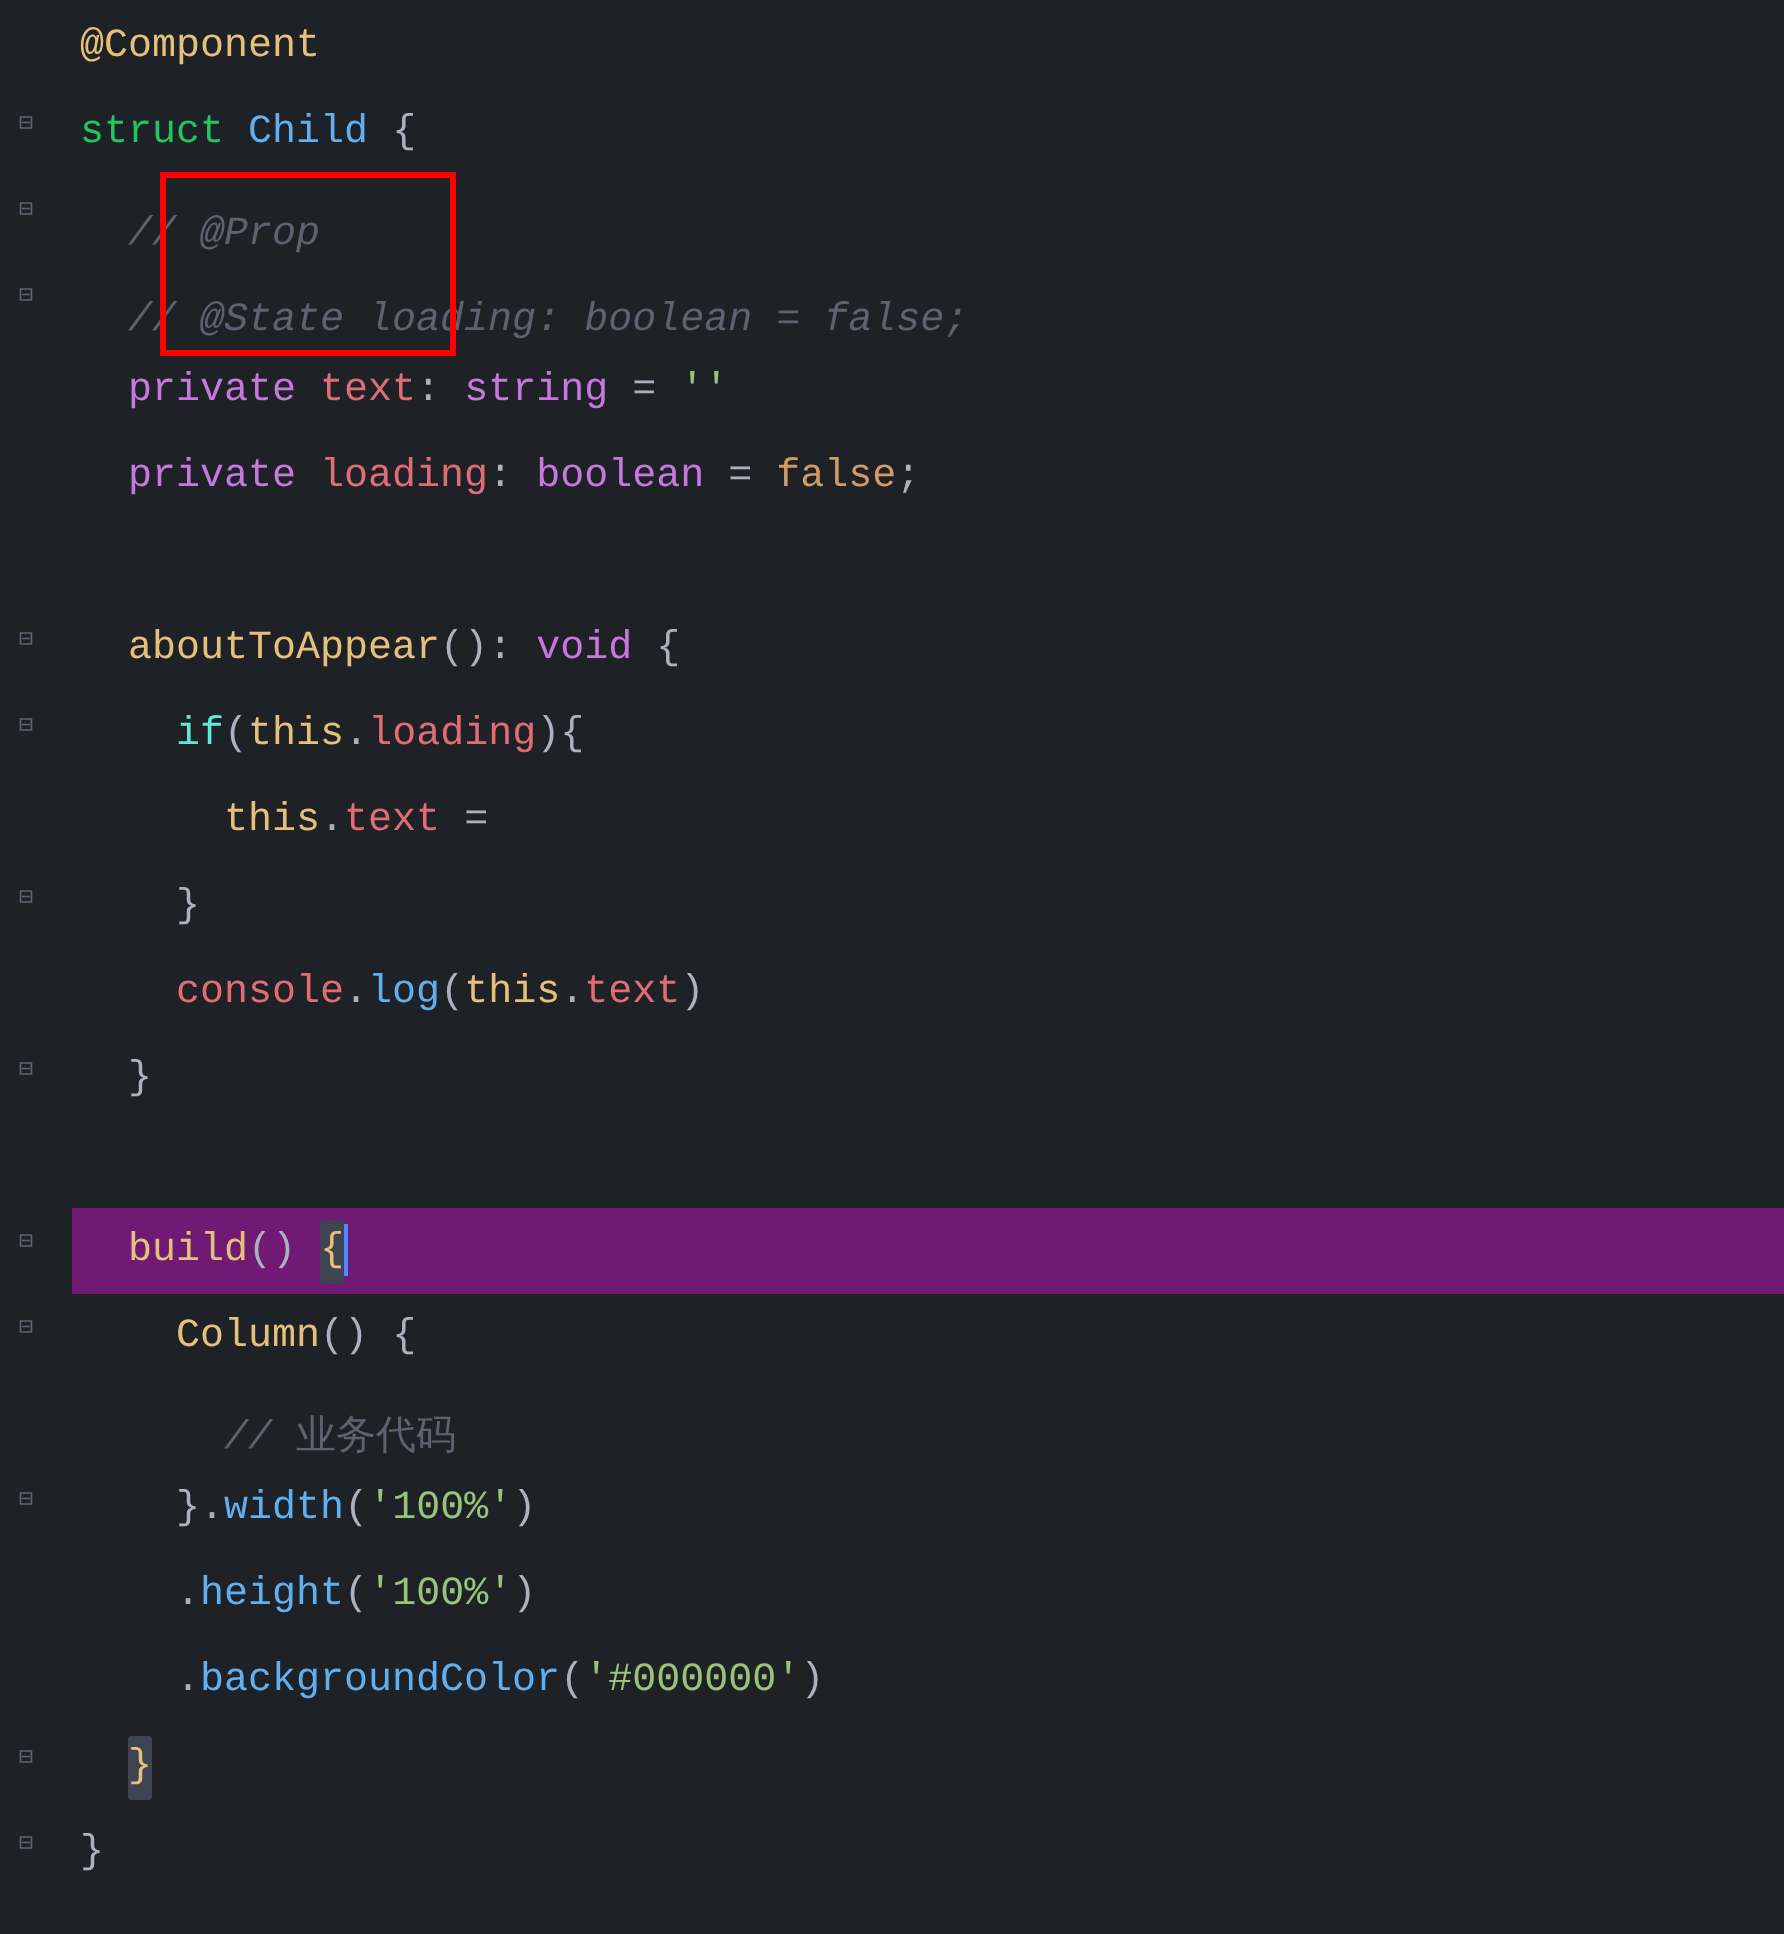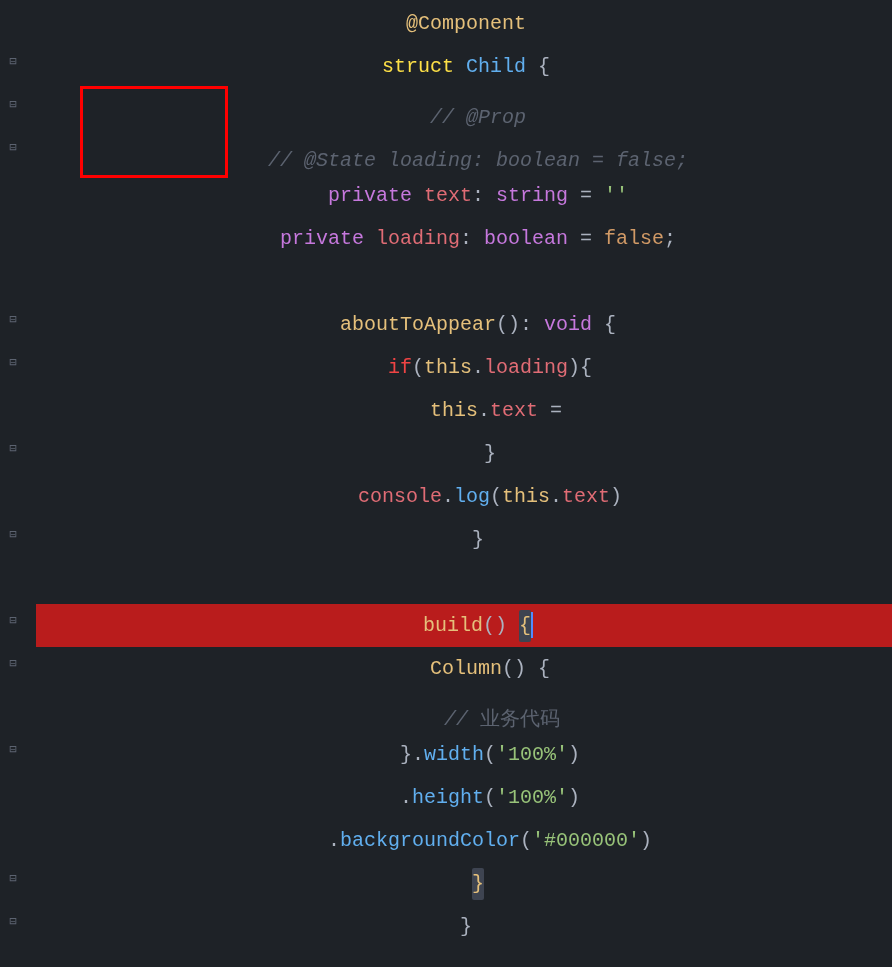--- a/index.html
+++ b/index.html
@@ -39,28 +39,27 @@
     flex: 1;
     padding: 2px 0 2px 8px;
     position: relative;
   }
   .line {
     height: 43px;
     display: flex;
     align-items: center;
     white-space: pre;
     padding-left: 4px;
-    justify-content: center;
   }
   .line.current {
-    background: #b91c1c;
+    background: #701a75;
   }
   .tok-annotation { color: #e5c07b; }
-  .tok-keyword { color: #ef4444; }
-  .tok-struct { color: #fde047; }
+  .tok-keyword { color: #5eead4; }
+  .tok-struct { color: #22c55e; }
   .tok-class { color: #61afef; }
   .tok-typename { color: #c678dd; font-family: Liberation Mono, monospace; }
   .tok-punc { color: #abb2bf; }
   .tok-brace { color: #abb2bf; }
   .tok-brace-y { color: #e5c07b; }
   .tok-comment { color: #5c6370; font-style: italic; margin-top: 16px; }
   .tok-private { color: #c678dd; }
   .tok-ident { color: #e06c75; }
   .tok-string { color: #98c379; }
   .tok-bool { color: #d19a66; }

